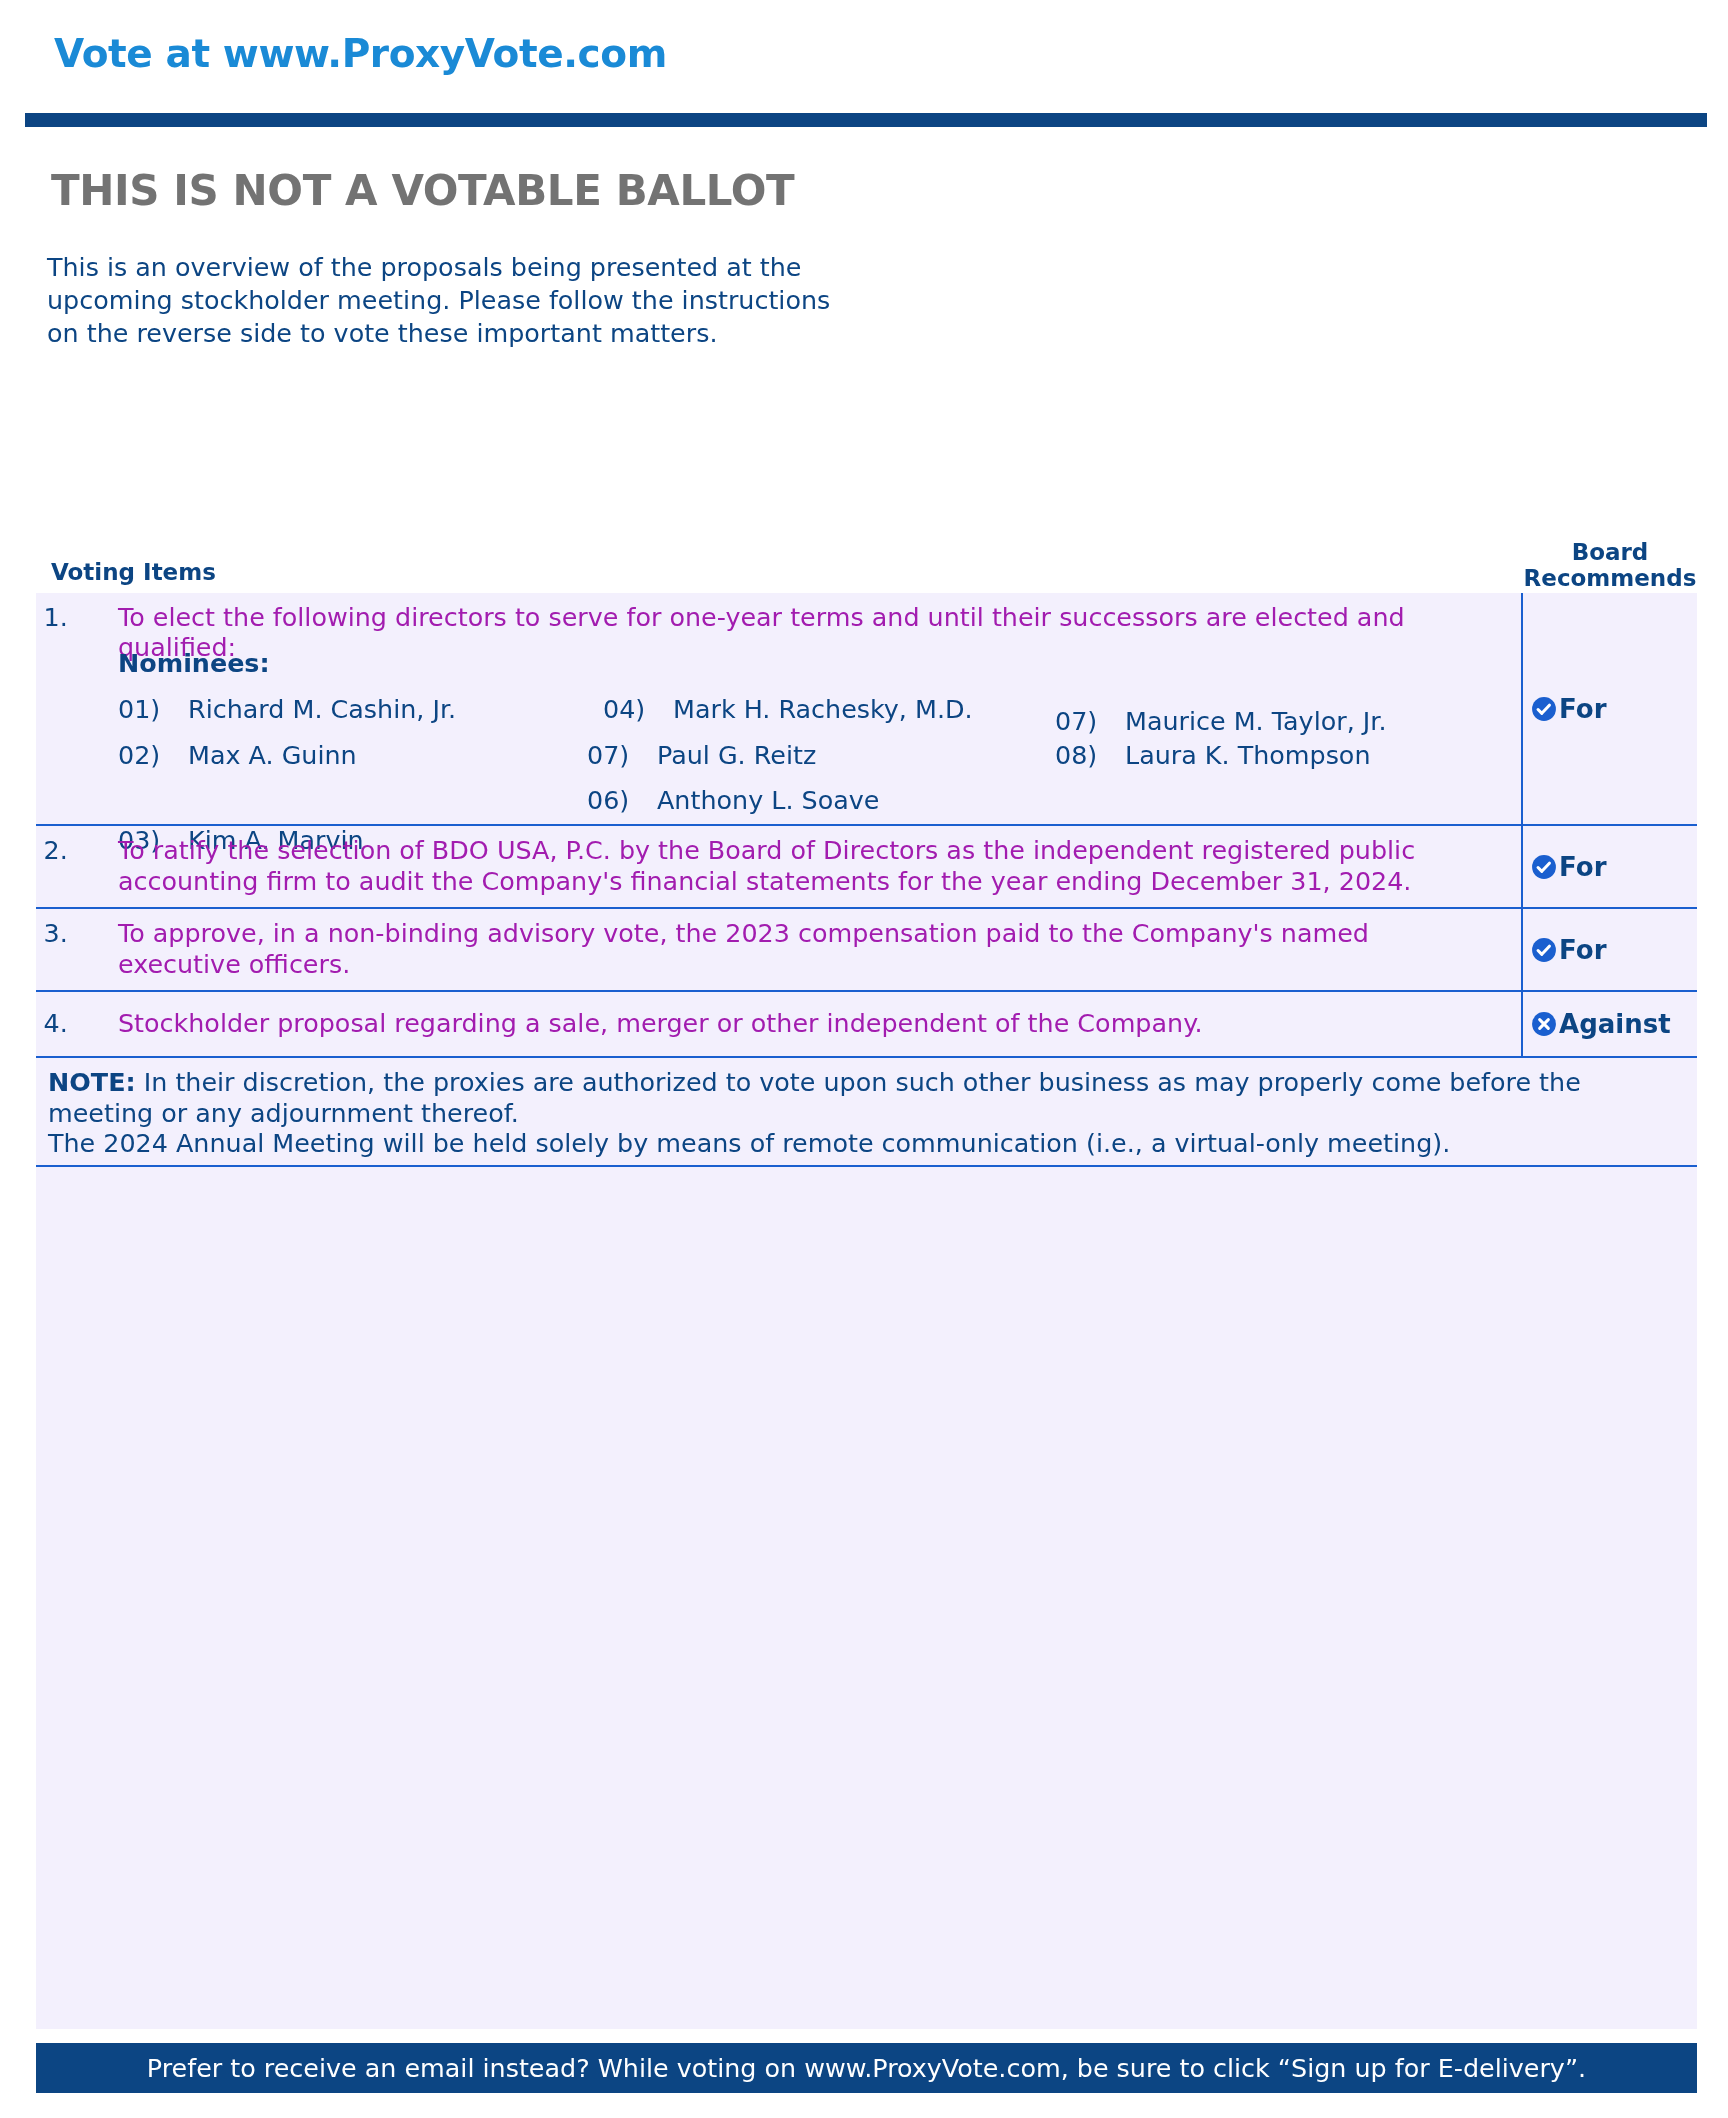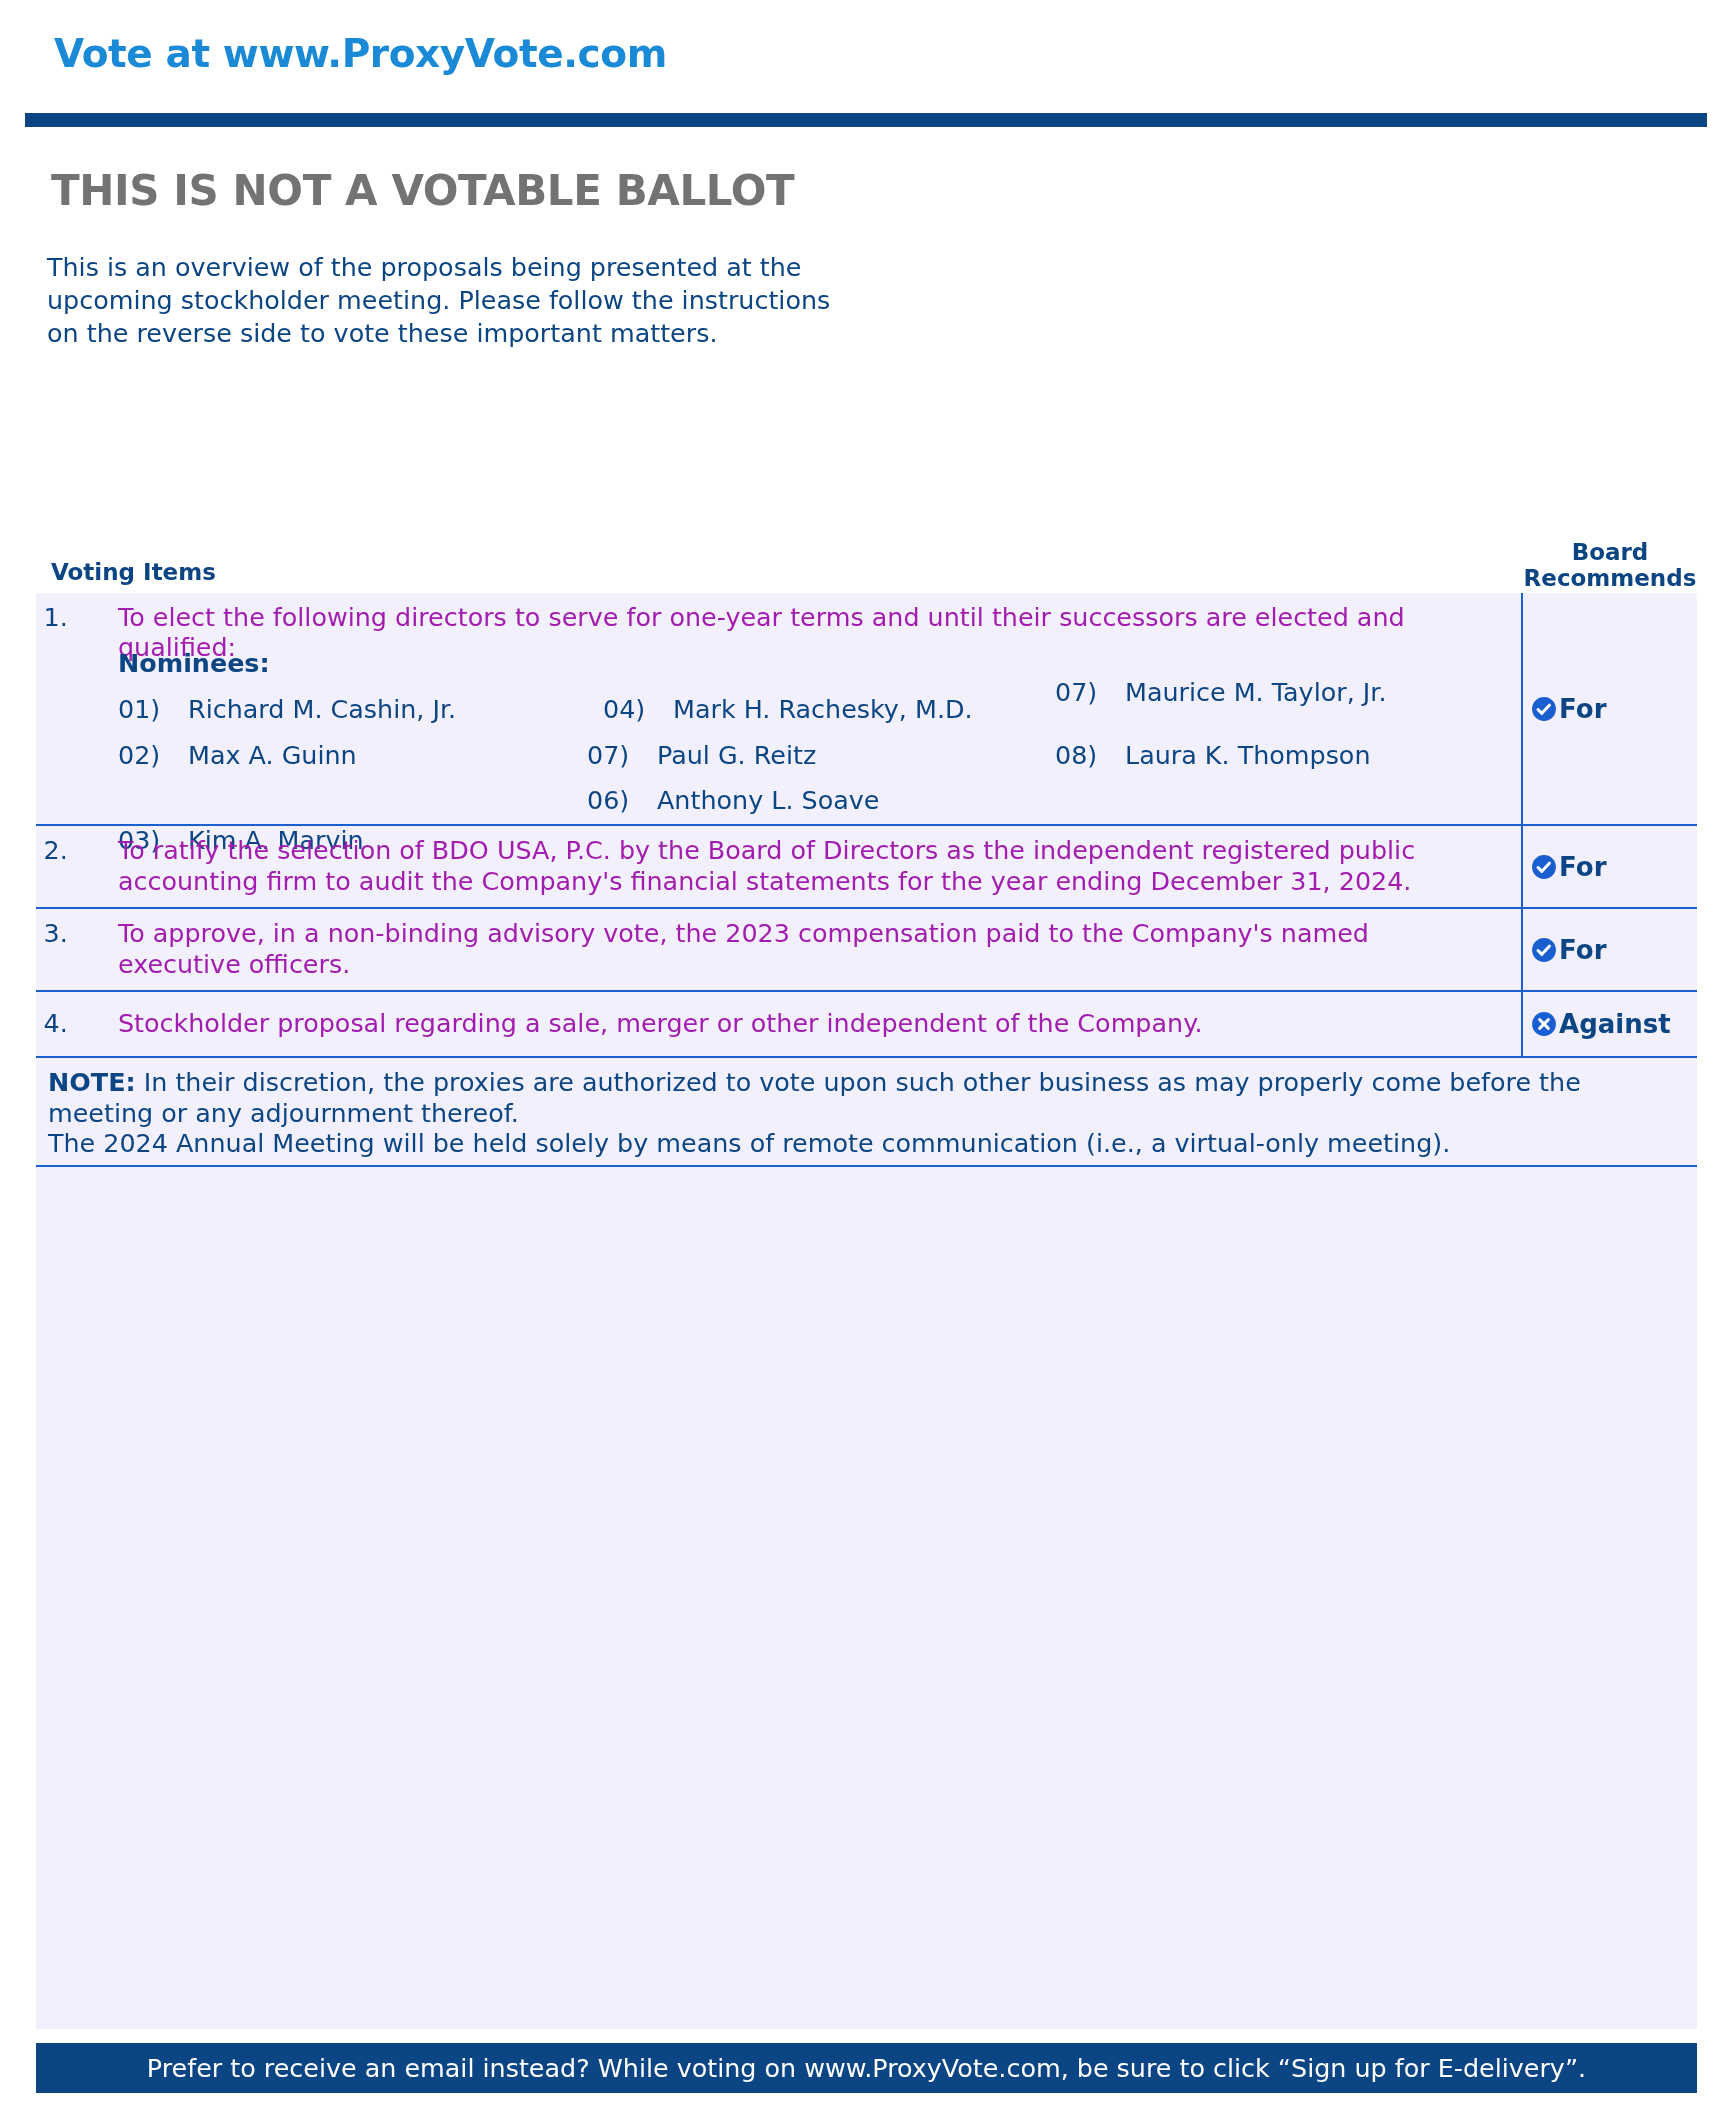--- a/index.html
+++ b/index.html
@@ -55,21 +55,21 @@
       <div class="nominees-label">Nominees:</div>
 
       <div class="nominee" style="left:82px; top:101px;"><span class="nidx">01)</span><span>Richard M. Cashin, Jr.</span></div>
       <div class="nominee" style="left:82px; top:147px;"><span class="nidx">02)</span><span>Max A. Guinn</span></div>
       <div class="nominee" style="left:82px; top:192px;margin-top:40px;"><span class="nidx">03)</span><span>Kim A. Marvin</span></div>
 
       <div class="nominee" style="left:567px; top:101px;"><span class="nidx">04)</span><span>Mark H. Rachesky, M.D.</span></div>
       <div class="nominee" style="left:551px; top:147px;"><span class="nidx">07)</span><span>Paul G. Reitz</span></div>
       <div class="nominee" style="left:551px; top:192px;"><span class="nidx">06)</span><span>Anthony L. Soave</span></div>
 
-      <div class="nominee" style="left:1019px; top:84px;"><span class="nidx">07)</span><span>Maurice M. Taylor, Jr.</span></div>
+      <div class="nominee" style="left:1019px; top:113px;"><span class="nidx">07)</span><span>Maurice M. Taylor, Jr.</span></div>
       <div class="nominee" style="left:1019px; top:147px;"><span class="nidx">08)</span><span>Laura K. Thompson</span></div>
     </div>
     <div class="cell-rec">
       <div class="rec">
         <svg viewBox="0 0 24 24">
             <circle cx="12" cy="12" r="11" fill="#1a5fcf"></circle>
             <path d="M6.5 12.5l3.5 3.5 7-7.5" stroke="#fff" stroke-width="2.8" fill="none" stroke-linecap="round" stroke-linejoin="round"></path>
           </svg>
         <span>For</span>
       </div>

